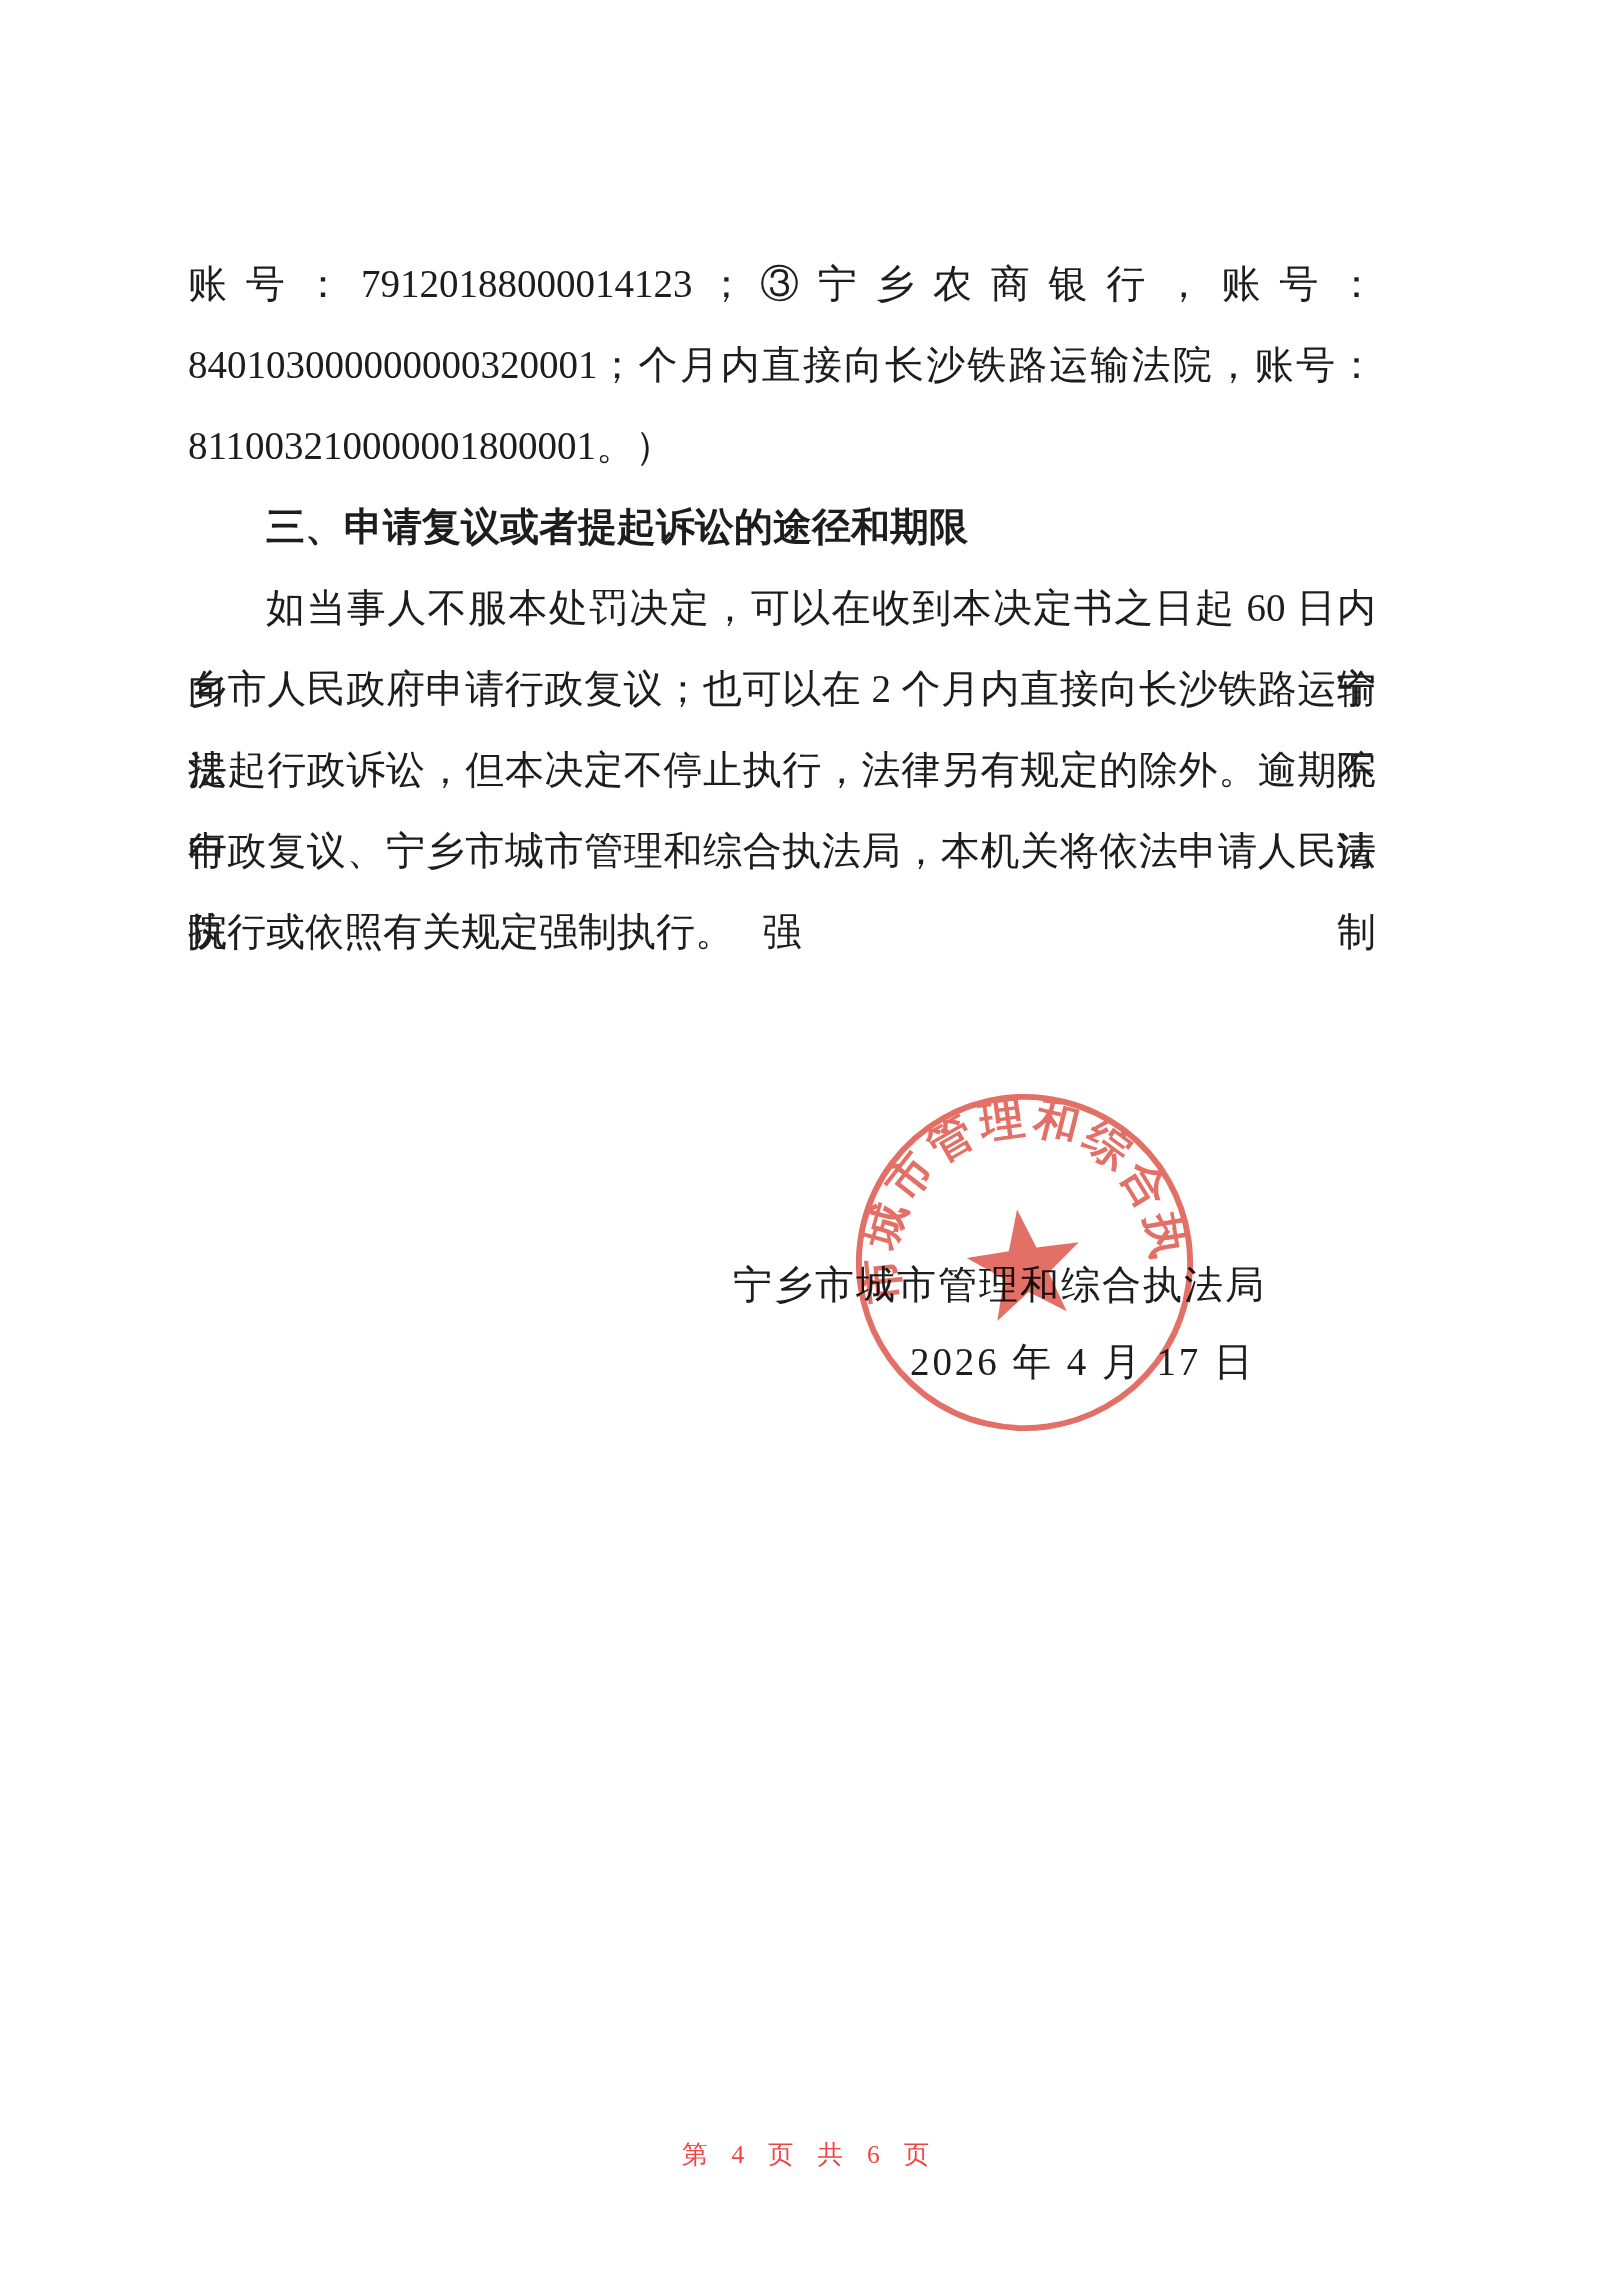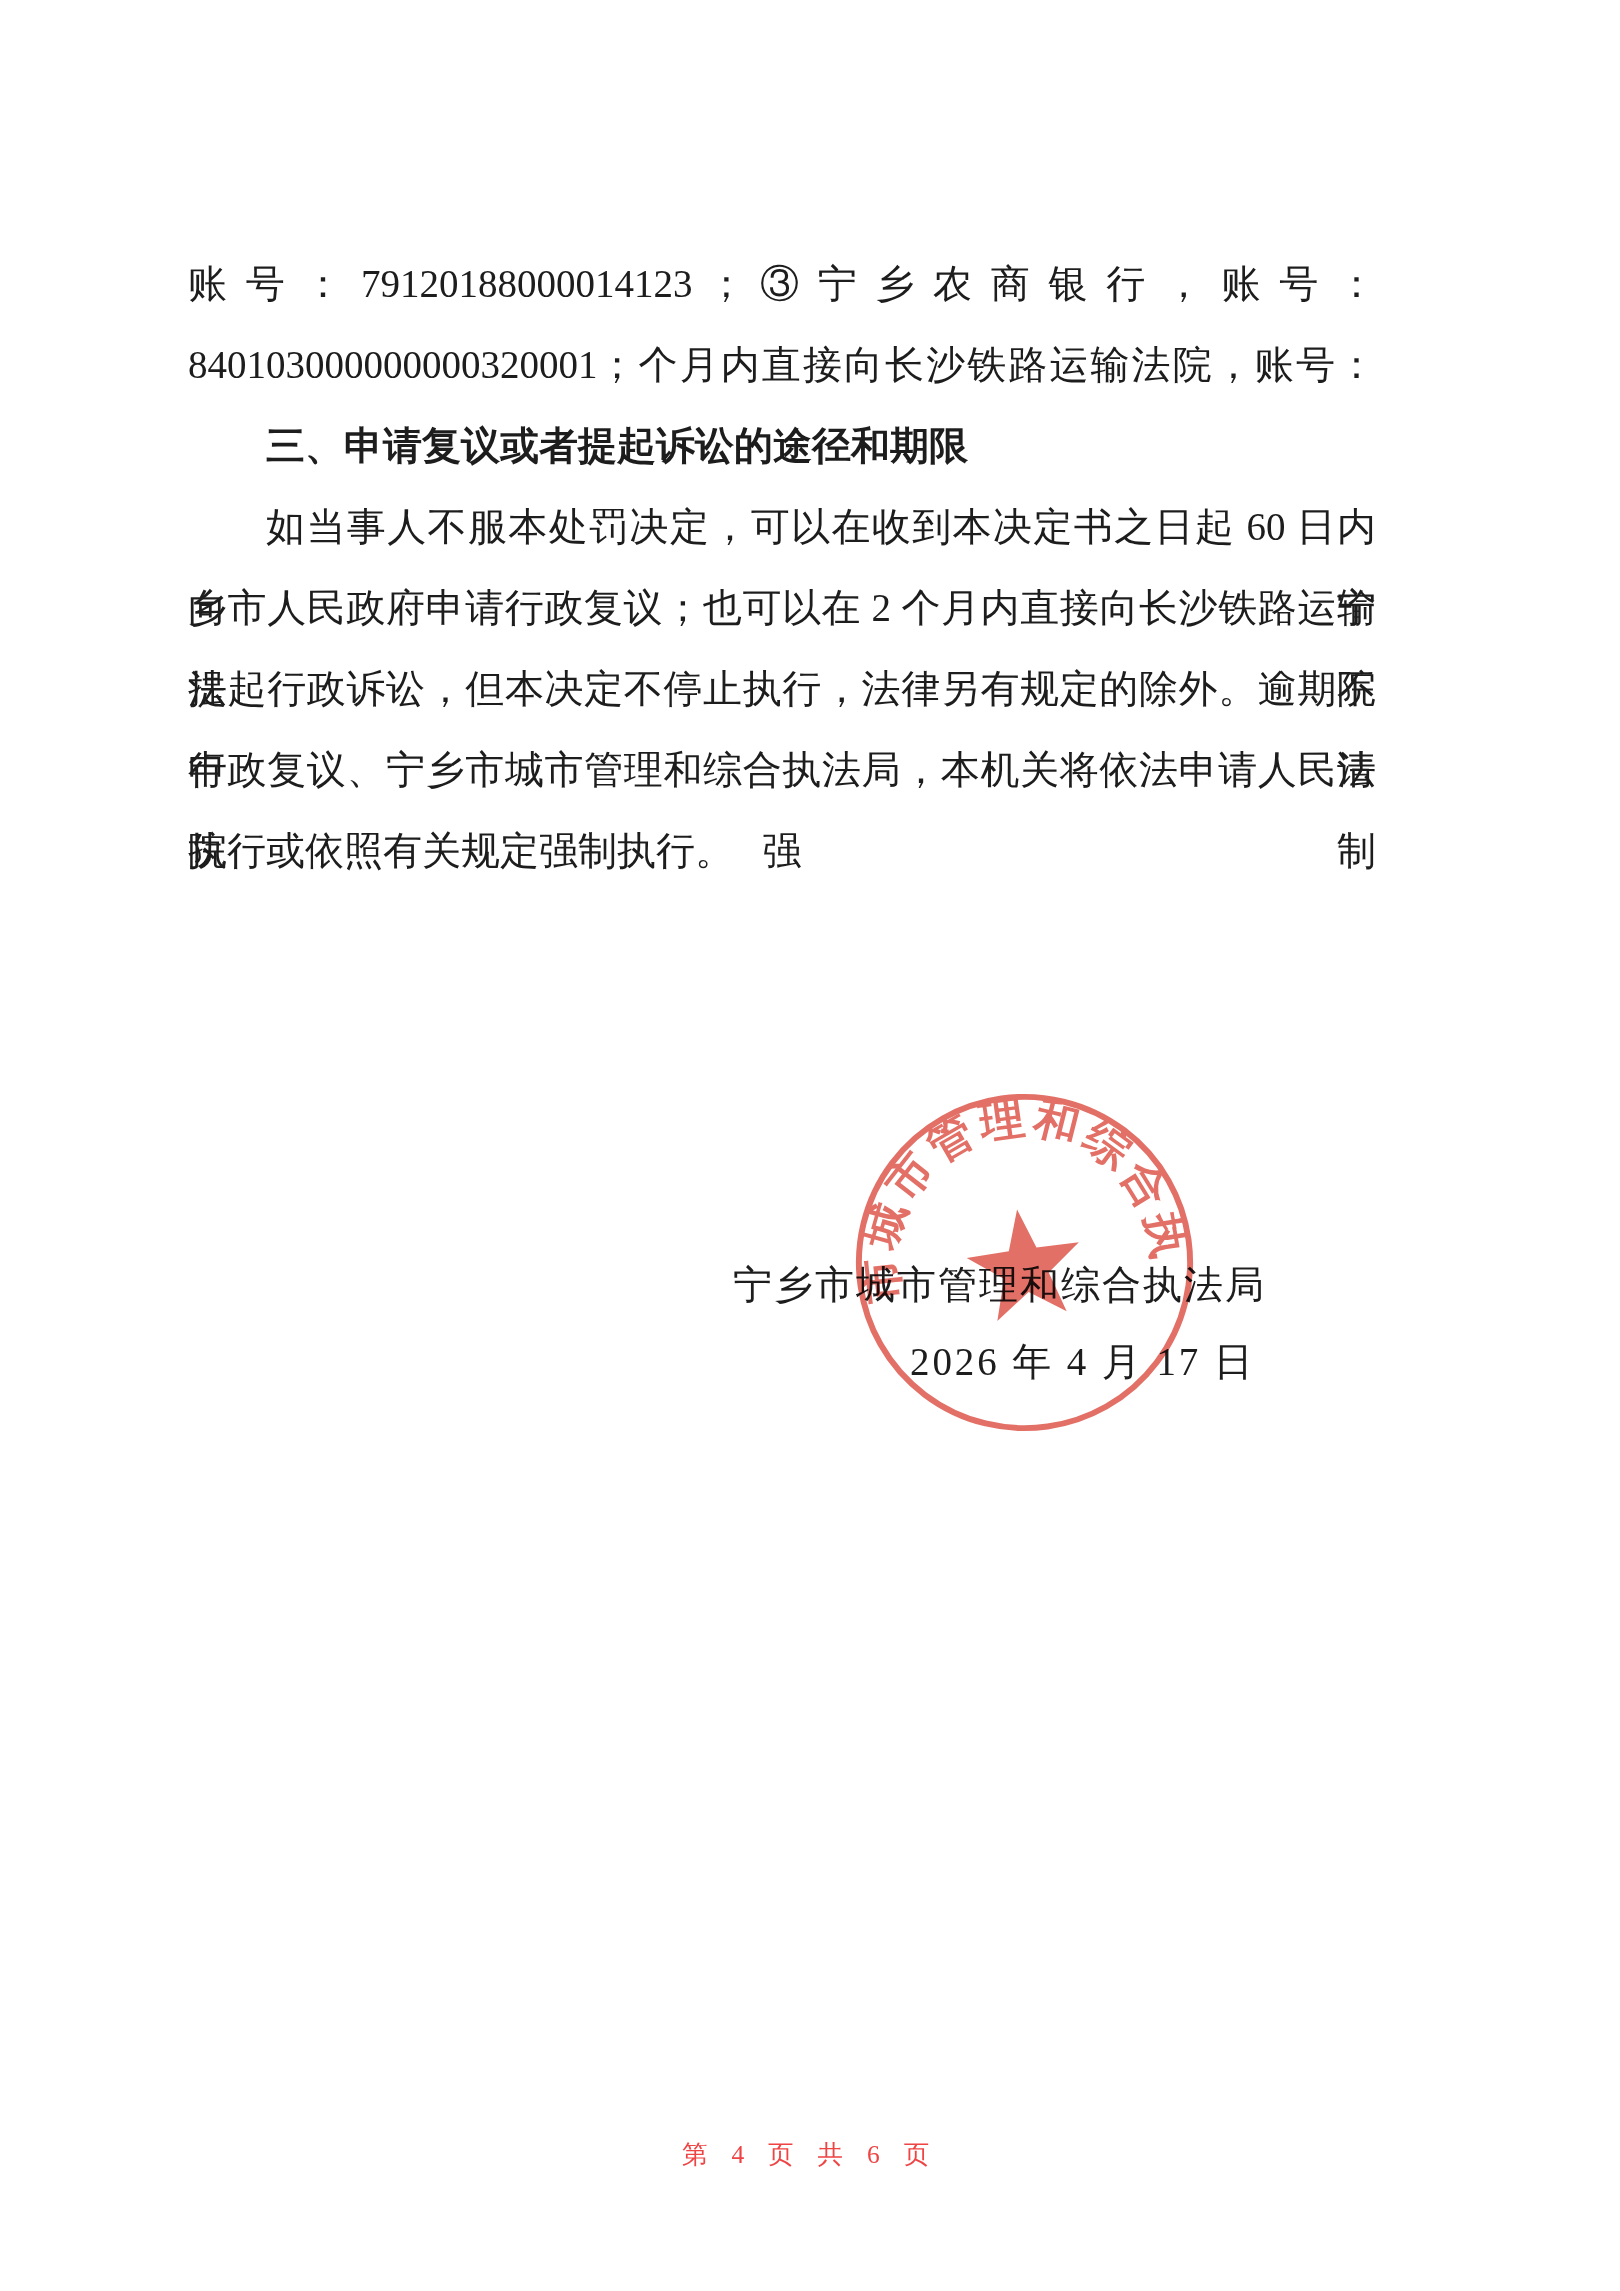--- a/index.html
+++ b/index.html
@@ -81,20 +81,21 @@
   }
 </style>
 </head>
 <body>
 
 <div class="page">
 
   <div class="textcol">
     <div class="line just">账 号 ： 79120188000014123 ； ③ 宁 乡 农 商 银 行 ， 账 号 ：</div>
     <div class="line just">840103000000000320001；个月内直接向长沙铁路运输法院，账号：</div>
+    <div class="line">811003210000001800001。）</div>
 
     <div class="line heading indent">三、申请复议或者提起诉讼的途径和期限</div>
 
     <div class="line just indent">如当事人不服本处罚决定，可以在收到本决定书之日起 60 日内向宁</div>
     <div class="line just">乡市人民政府申请行政复议；也可以在 2 个月内直接向长沙铁路运输法院</div>
     <div class="line just">提起行政诉讼，但本决定不停止执行，法律另有规定的除外。逾期不申请</div>
     <div class="line just">行政复议、宁乡市城市管理和综合执法局，本机关将依法申请人民法院强制</div>
     <div class="line">执行或依照有关规定强制执行。</div>
   </div>
 

